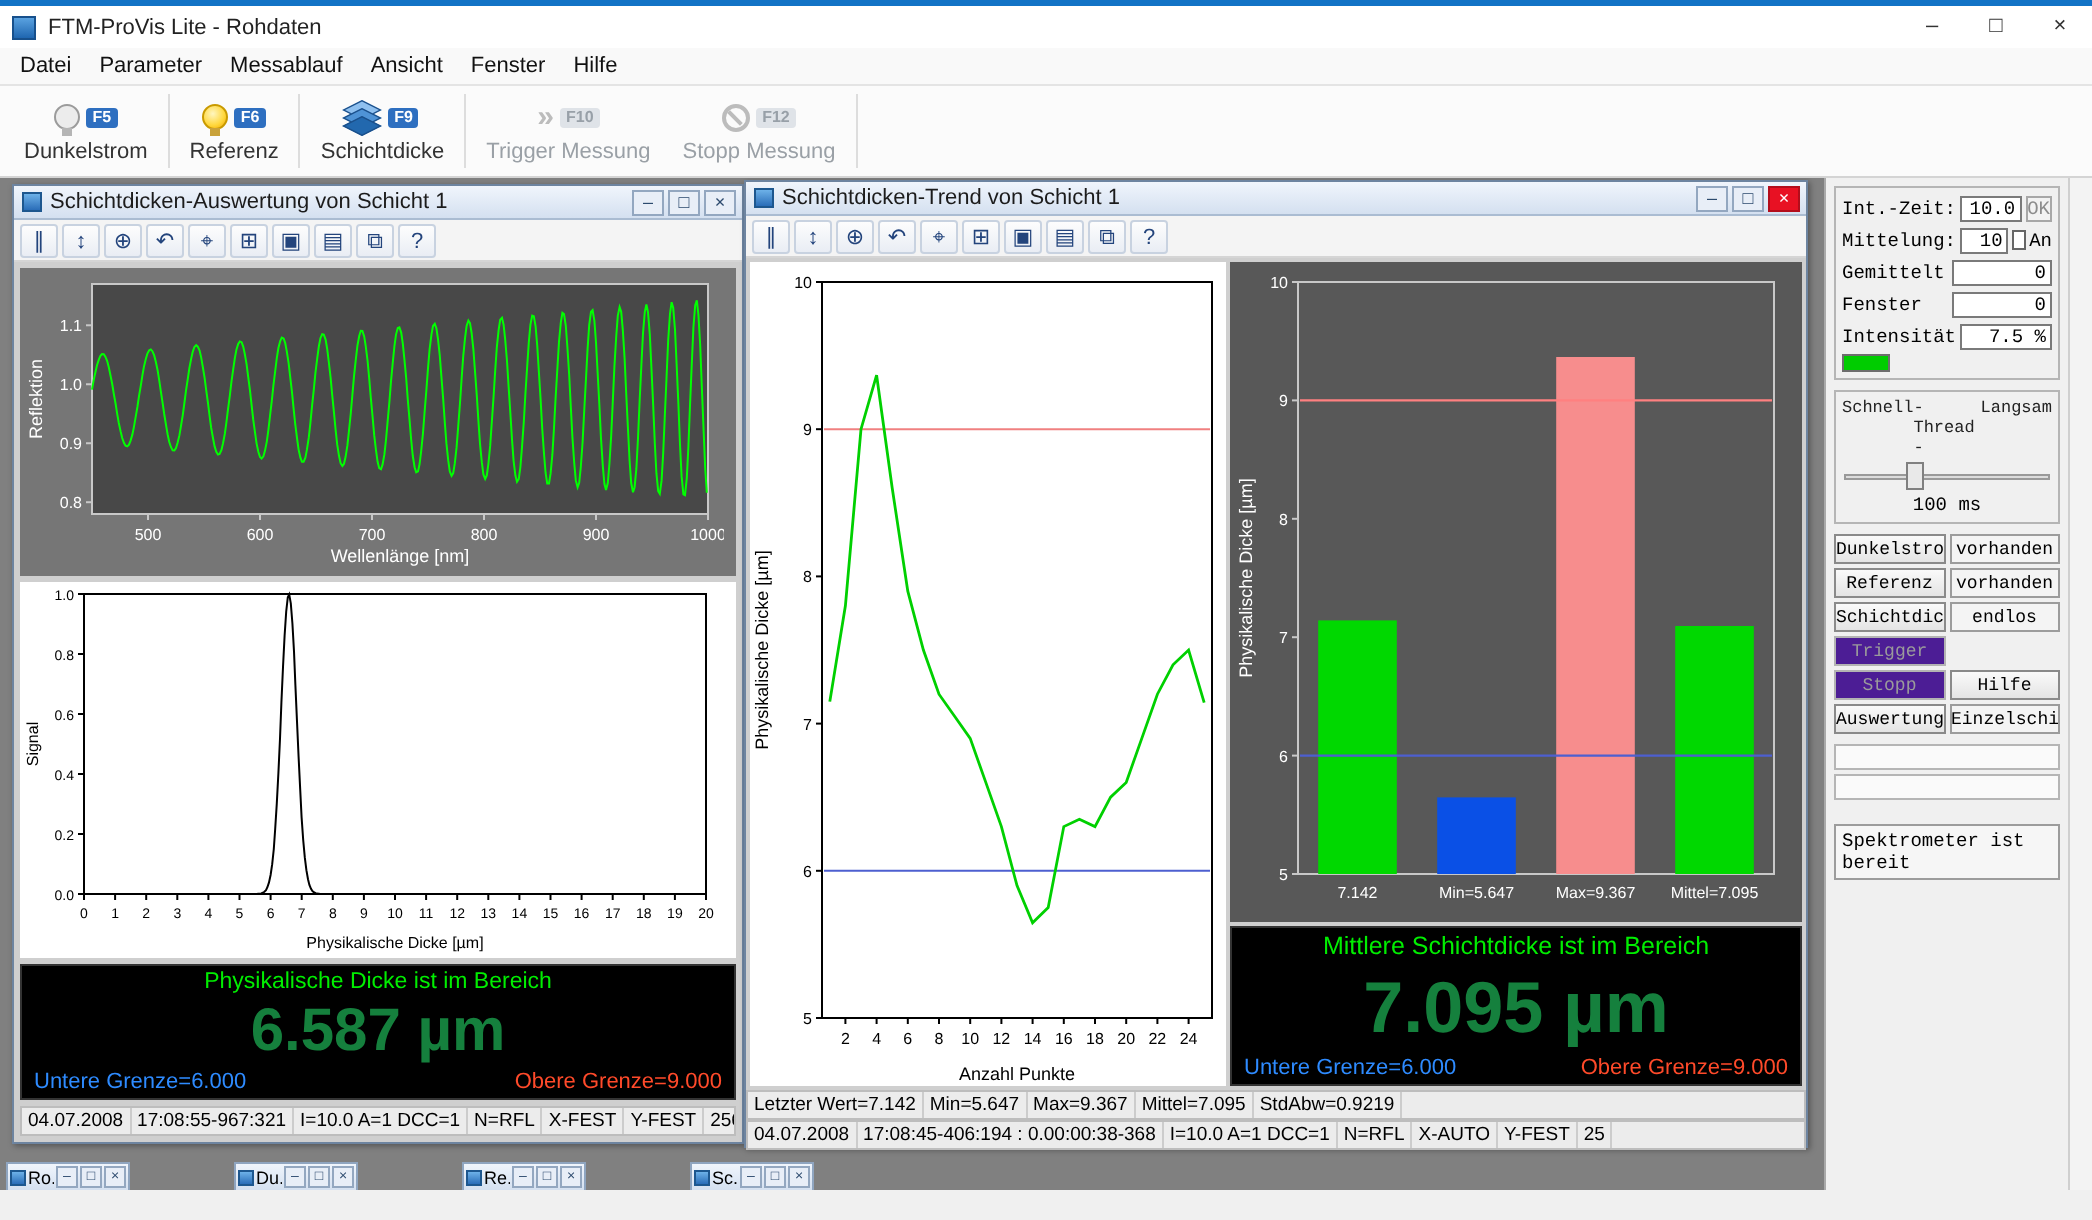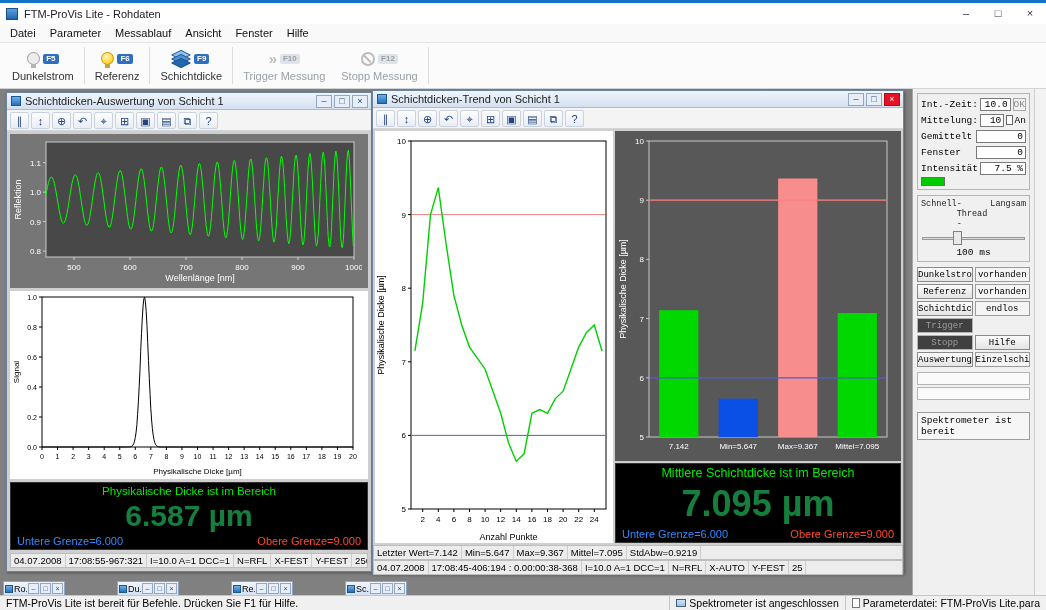--- a/index.html
+++ b/index.html
@@ -83,21 +83,21 @@
   .rp-btn{width:17px;height:13px;border:1px solid #a7a7a7;background:#f2f2f2;color:#8c8c8c;text-align:center;line-height:12px;}
   .rp-check{width:10px;height:10px;background:#fff;border:1px solid #666;display:inline-block;}
   .rp-bar{width:24px;height:9px;background:#00cc00;border:1px solid #6d6d6d;margin-top:1px;}
   .rp-speed{display:flex;justify-content:space-between;font-size:8.5px;color:#222;}
   .rp-slider{position:relative;height:14px;margin:2px 1px;}
   .rp-slider .track{position:absolute;left:0;right:0;top:6px;height:3px;background:#dcdcdc;border:1px solid #999;}
   .rp-slider .thumb{position:absolute;left:30%;top:0;width:9px;height:14px;background:#e9e9e9;border:1px solid #808080;}
   .rp-ms{text-align:center;}
   .rp-grid{display:grid;grid-template-columns:1fr 1fr;gap:2px;margin-bottom:5px;}
   .rp-btn2{height:15px;border:1px solid #8a8a8a;background:linear-gradient(#fafafa,#e4e4e4);text-align:center;line-height:14px;font-size:9px;white-space:nowrap;overflow:hidden;}
-  .rp-btn2.dis{color:#9b9b9b;background:#404040;border-color:#b3b3b3;}
+  .rp-btn2.dis{color:#9b9b9b;background:#4c1d95;border-color:#b3b3b3;}
   .rp-stat{height:15px;border:1px solid #9c9c9c;background:#f4f4f4;text-align:center;line-height:14px;font-size:9px;white-space:nowrap;overflow:hidden;}
   .rp-stat.ghost{border-color:transparent;background:transparent;}
   .rp-empty{height:13px;border:1px solid #b5b5b5;background:#fafafa;margin-bottom:2px;}
   .rp-status{margin-top:12px;border:1px solid #9c9c9c;background:#f6f6f6;padding:2px 3px;font-size:9.5px;}
 
   
   .mini-win{position:absolute;top:492px;width:62px;height:15px;background:linear-gradient(#f0f5fc,#d4e0f0);border:1px solid #8fa5c0;display:flex;align-items:center;padding:0 1px;gap:1px;}
   .mini-ico{width:8px;height:8px;background:linear-gradient(#6db1e8,#2a6db8);border:1px solid #1d578f;flex:none;}
   .mini-title{font-size:9px;flex:1;overflow:hidden;white-space:nowrap;}
   .mini-btn{width:11px;height:11px;border:1px solid #93a7c0;background:#e8eef7;font-size:7px;line-height:9px;text-align:center;color:#2c4a6e;flex:none;}
@@ -524,25 +524,14 @@
 
       <div class="rp-empty"></div>
       <div class="rp-empty"></div>
 
       <div class="rp-status">Spektrometer ist bereit</div>
     </div>
 
     <div class="scroll-strip"></div>
   </div>
 
-  <div class="statusbar">
-    <span class="sb-msg">FTM-ProVis Lite ist bereit für Befehle. Drücken Sie F1 für Hilfe.</span>
-    <span class="sb-cell first">
-      <span class="sb-ico1"></span>
-      <span>Spektrometer ist angeschlossen</span>
-    </span>
-    <span class="sb-cell">
-      <span class="sb-ico2"></span>
-      <span>Parameterdatei: FTM-ProVis Lite.para</span>
-    </span>
-  </div>
 
 </div>
 
 </body></html>

